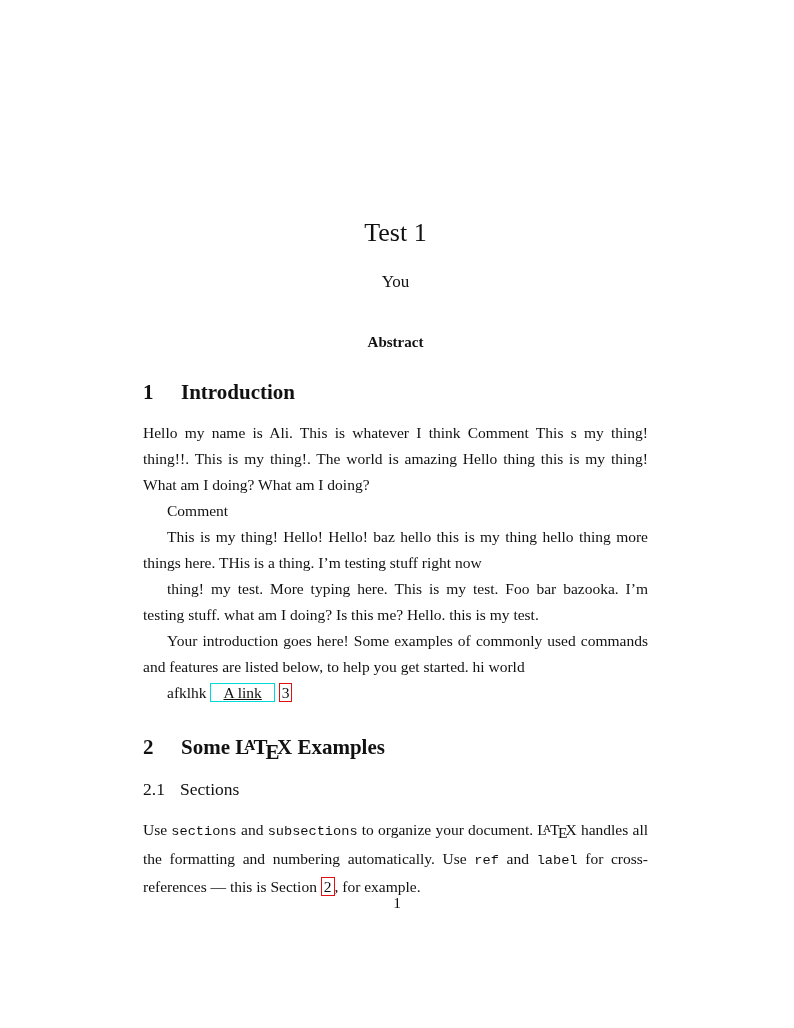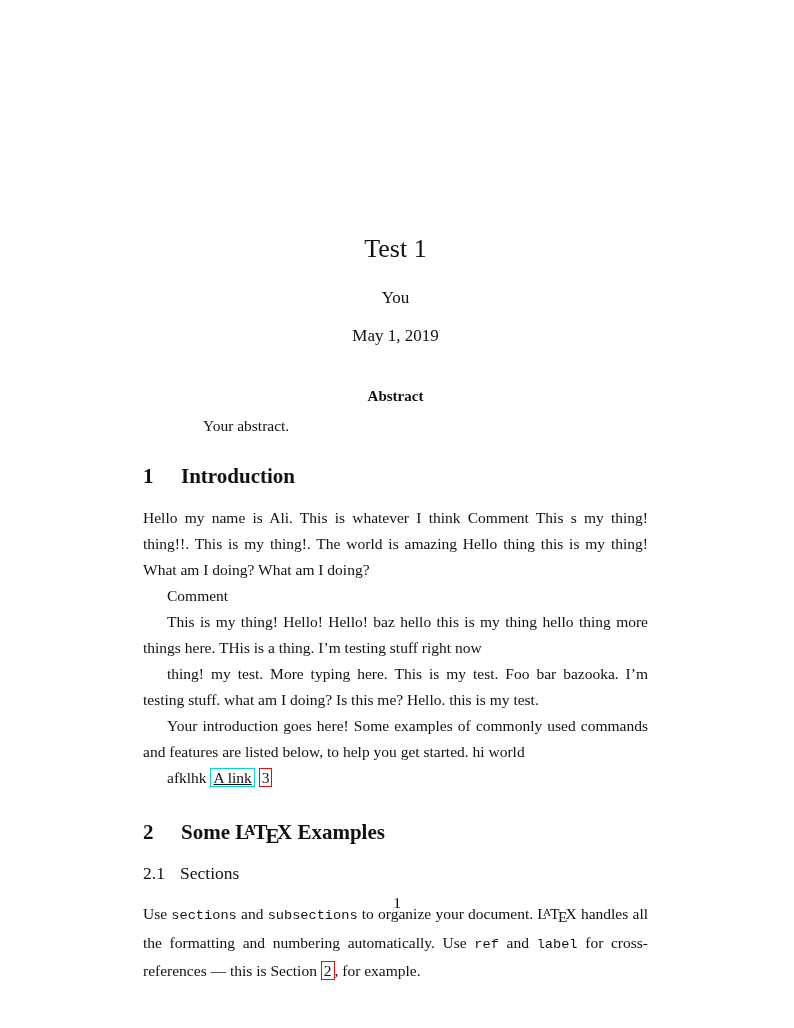--- a/index.html
+++ b/index.html
@@ -4,56 +4,54 @@
 <style>
   :root{
     --bg:#ffffff; --ink:#111111; --linkb:#00d9d9; --refb:#e11010;
   }
   html,body{margin:0;padding:0;background:#fff;}
   .page{
     position:relative; width:794px; height:1028px; background:var(--bg);
     font-family:"Liberation Serif","DejaVu Serif",serif; color:var(--ink);
     overflow:hidden; margin:0 auto;
   }
-  .content{position:absolute; left:143px; top:16px; width:505px;}
+  .content{position:absolute; left:143px; top:0; width:505px;}
   .title-block{text-align:center;}
   .doc-title{font-size:26px; font-weight:normal; line-height:1.2; margin:217px 0 0 0;}
   .doc-author{font-size:17px; margin-top:24px;}
   .doc-date{font-size:17px; margin-top:18px;}
   .abstract-heading{font-size:15px; font-weight:bold; text-align:center; margin-top:42px;}
   .abstract-body{font-size:15.5px; line-height:18.3px; margin:12px 40px 0 40px; text-indent:20px;}
   h2.sec{font-size:21px; font-weight:bold; line-height:1.15; margin:29px 0 0 0;}
   h2.sec .sec-num{display:inline-block; min-width:38px;}
   h3.subsec{font-size:17.5px; font-weight:normal; line-height:1.15; margin:15px 0 0 0;}
   h3.subsec .sec-num{display:inline-block; min-width:37px;}
   p.para{font-size:15.5px; line-height:26px; margin:0; text-align:justify;}
   p.para.first{margin-top:16px;}
   p.para.indent{text-indent:24px;}
   .mono{font-family:"Liberation Mono","DejaVu Sans Mono",monospace; font-size:0.88em;}
-  .linkbox{border:1px solid var(--linkb); padding:0 2px;text-decoration:underline;}
+  .linkbox{border:1px solid var(--linkb); padding:0 12px;text-decoration:underline;}
   .refbox{border:1px solid var(--refb); padding:0 2px;}
   .latex-logo{white-space:nowrap;}
   .latex-logo .lx-a{font-size:0.72em; vertical-align:0.26em; margin-left:-0.34em; margin-right:-0.1em;}
   .latex-logo .lx-e{vertical-align:-0.21em; margin-left:-0.1em; margin-right:-0.12em;}
   .page-number{position:absolute; left:0; top:894px; width:794px; text-align:center; font-size:15.5px;}
 </style>
 </head>
 <body>
 
 <div class="page">
   <div class="content">
 
     <header class="title-block">
       <div class="doc-title">Test 1</div>
       <div class="doc-author">You</div>
-      <div class="doc-date">May 1, 2019</div>
     </header>
 
     <div class="abstract-heading">Abstract</div>
-    <div class="abstract-body">Your abstract.</div>
 
     <main id="doc-body">
         <section>
           <h2 class="sec"><span class="sec-num">1</span><span>Introduction</span></h2>
           <p class="para first">Hello my name is Ali. This is whatever I think Comment This s my thing! thing!!. This is my thing!. The world is amazing Hello thing this is my thing! What am I doing? What am I doing?</p>
           <p class="para indent">Comment</p>
           <p class="para indent">This is my thing! Hello! Hello! baz hello this is my thing hello thing more things here. THis is a thing. I’m testing stuff right now</p>
           <p class="para indent">thing! my test. More typing here. This is my test. Foo bar bazooka. I’m testing stuff. what am I doing? Is this me? Hello. this is my test.</p>
           <p class="para indent">Your introduction goes here! Some examples of commonly used commands and features are listed below, to help you get started. hi world</p>
           <p class="para indent">afklhk <span class="linkbox">A link</span> <span class="refbox">3</span></p>

